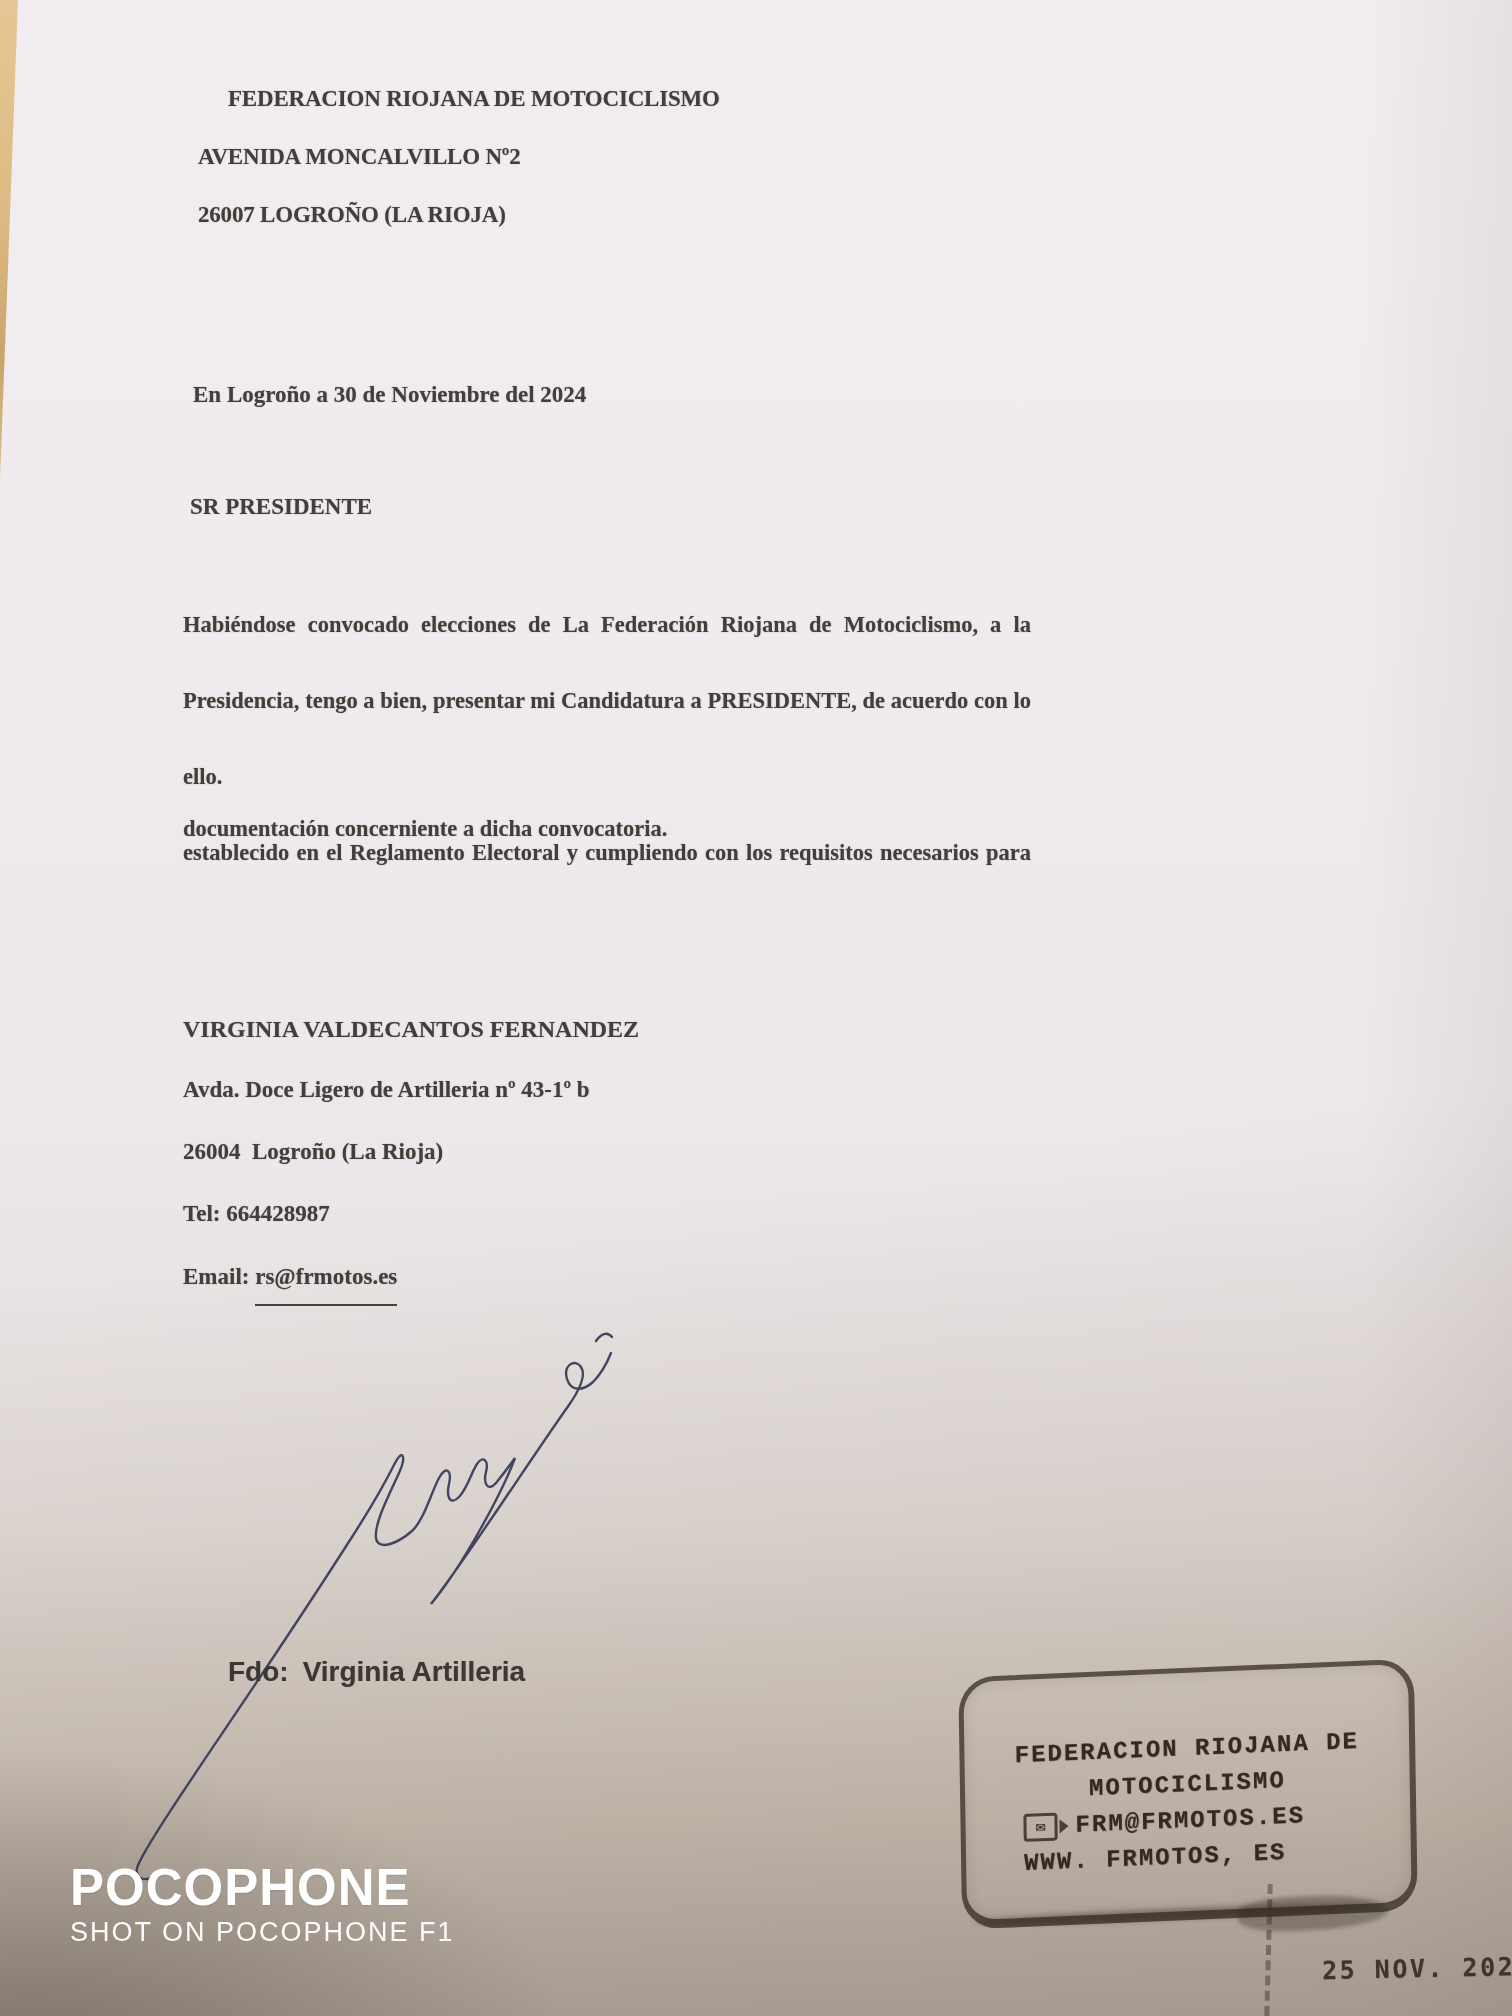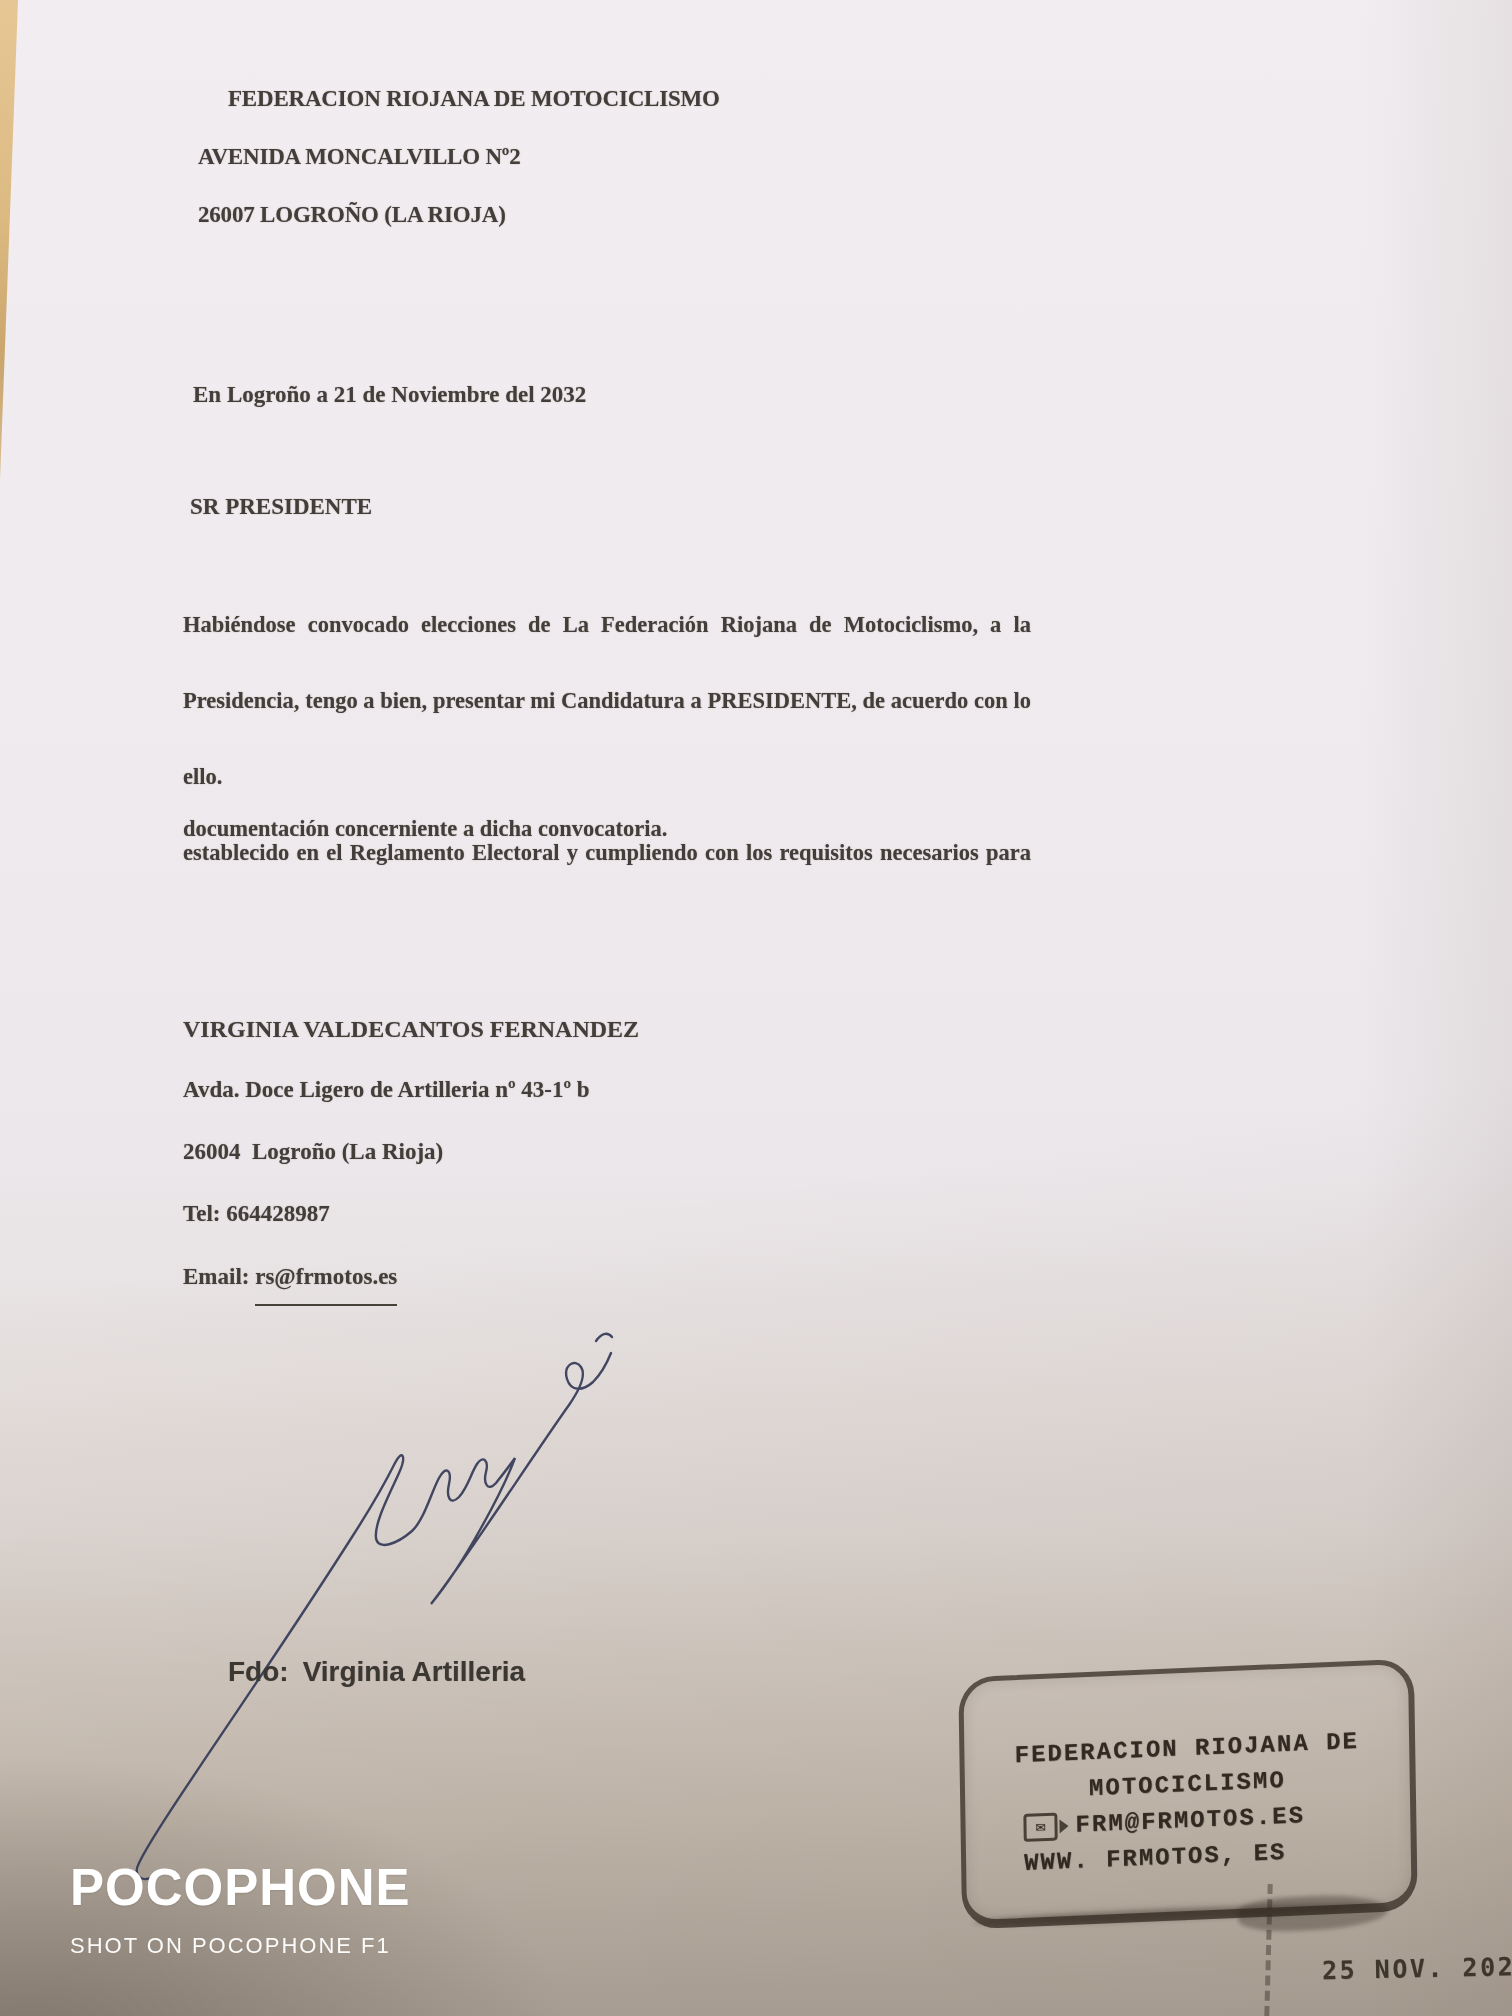--- a/index.html
+++ b/index.html
@@ -89,34 +89,34 @@
     position:absolute;left:1322px;top:1954px;
     font-family:"DejaVu Sans Mono", monospace;font-weight:700;
     font-size:25px;letter-spacing:2.5px;color:rgba(52,43,34,0.88);
     transform:rotate(-1.2deg);white-space:pre;
     text-shadow:0.5px 0.5px 0 rgba(52,43,34,0.3);
   }
 
   
   .wm{position:absolute;left:70px;top:1858px;font-family:"Liberation Sans", sans-serif;color:#ffffff;}
   .wm-brand{font-size:51px;font-weight:700;letter-spacing:1px;text-shadow:0 1px 2px rgba(0,0,0,0.10);}
-  .wm-caption{font-size:22px;font-weight:400;letter-spacing:2px;margin-top:16px;color:rgba(255,255,255,0.96);}
+  .wm-caption{font-size:27px;font-weight:400;letter-spacing:2px;margin-top:0;color:rgba(255,255,255,0.96);}
 </style>
 </head>
 <body>
 
 <div class="photo">
 
   <div class="wood"></div>
 
   <div class="t bold" style="left:200px;top:86px;font-size:23px;letter-spacing:-0.2px;margin-left:28px;">FEDERACION RIOJANA DE MOTOCICLISMO</div>
   <div class="t bold" style="left:198px;top:144px;font-size:23px;letter-spacing:-0.2px;">AVENIDA MONCALVILLO Nº2</div>
   <div class="t bold" style="left:198px;top:202px;font-size:23px;letter-spacing:-0.2px;">26007 LOGROÑO (LA RIOJA)</div>
 
-  <div class="t bold" style="left:193px;top:382px;font-size:23px;">En Logroño a 21 de Noviembre del 2032</div>
+  <div class="t bold" style="left:193px;top:382px;font-size:23px;">En Logroño a 30 de Noviembre del 2024</div>
 
   <div class="t bold" style="left:190px;top:494px;font-size:23px;text-align:right;">SR PRESIDENTE</div>
 
   <div class="t" style="left:183px;top:576px;">
     <div class="body-line jline">Habiéndose convocado elecciones de La Federación Riojana de Motociclismo, a la</div>
     <div class="body-line jline">Presidencia, tengo a bien, presentar mi Candidatura a PRESIDENTE, de acuerdo con lo</div>
     <div class="body-line">ello.</div>
     <div class="body-line jline">establecido en el Reglamento Electoral y cumpliendo con los requisitos necesarios para</div>
   </div>
 

